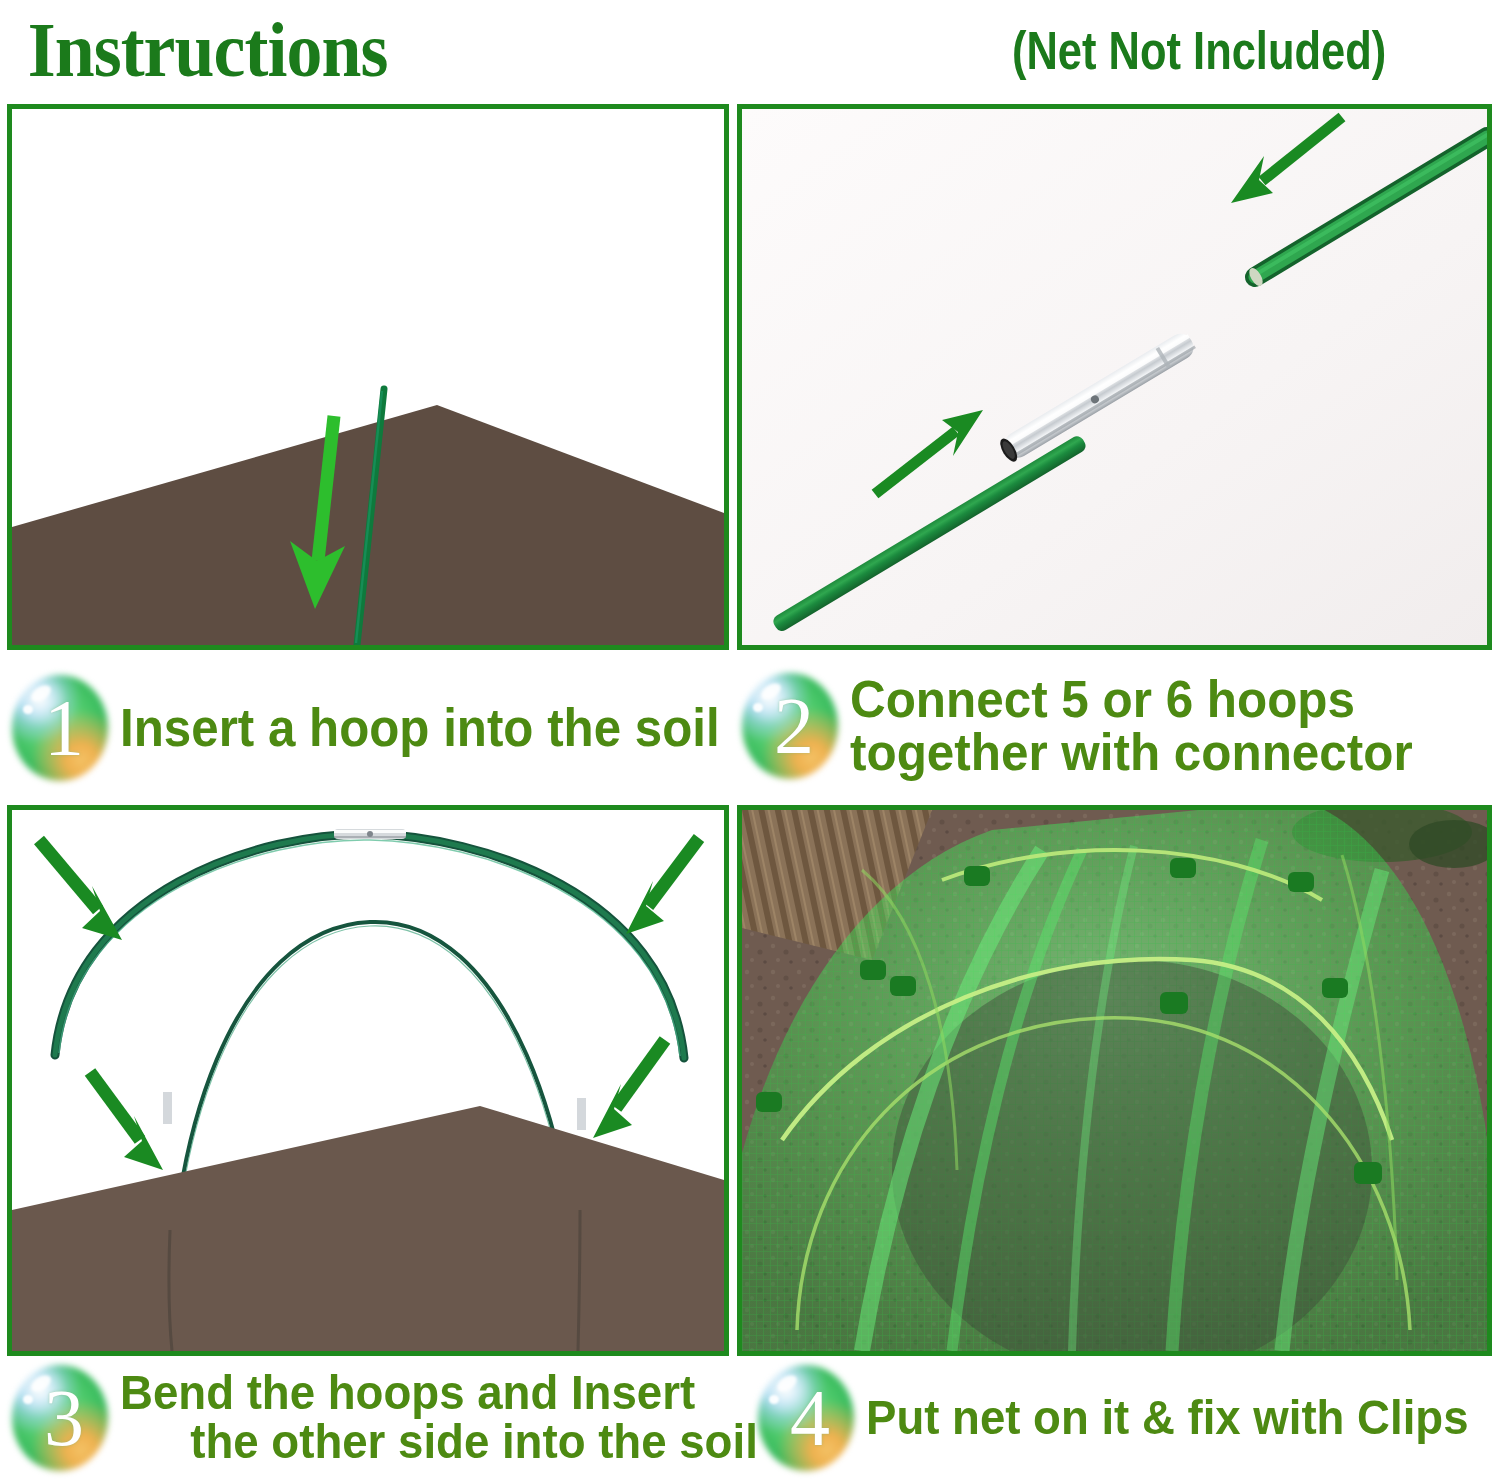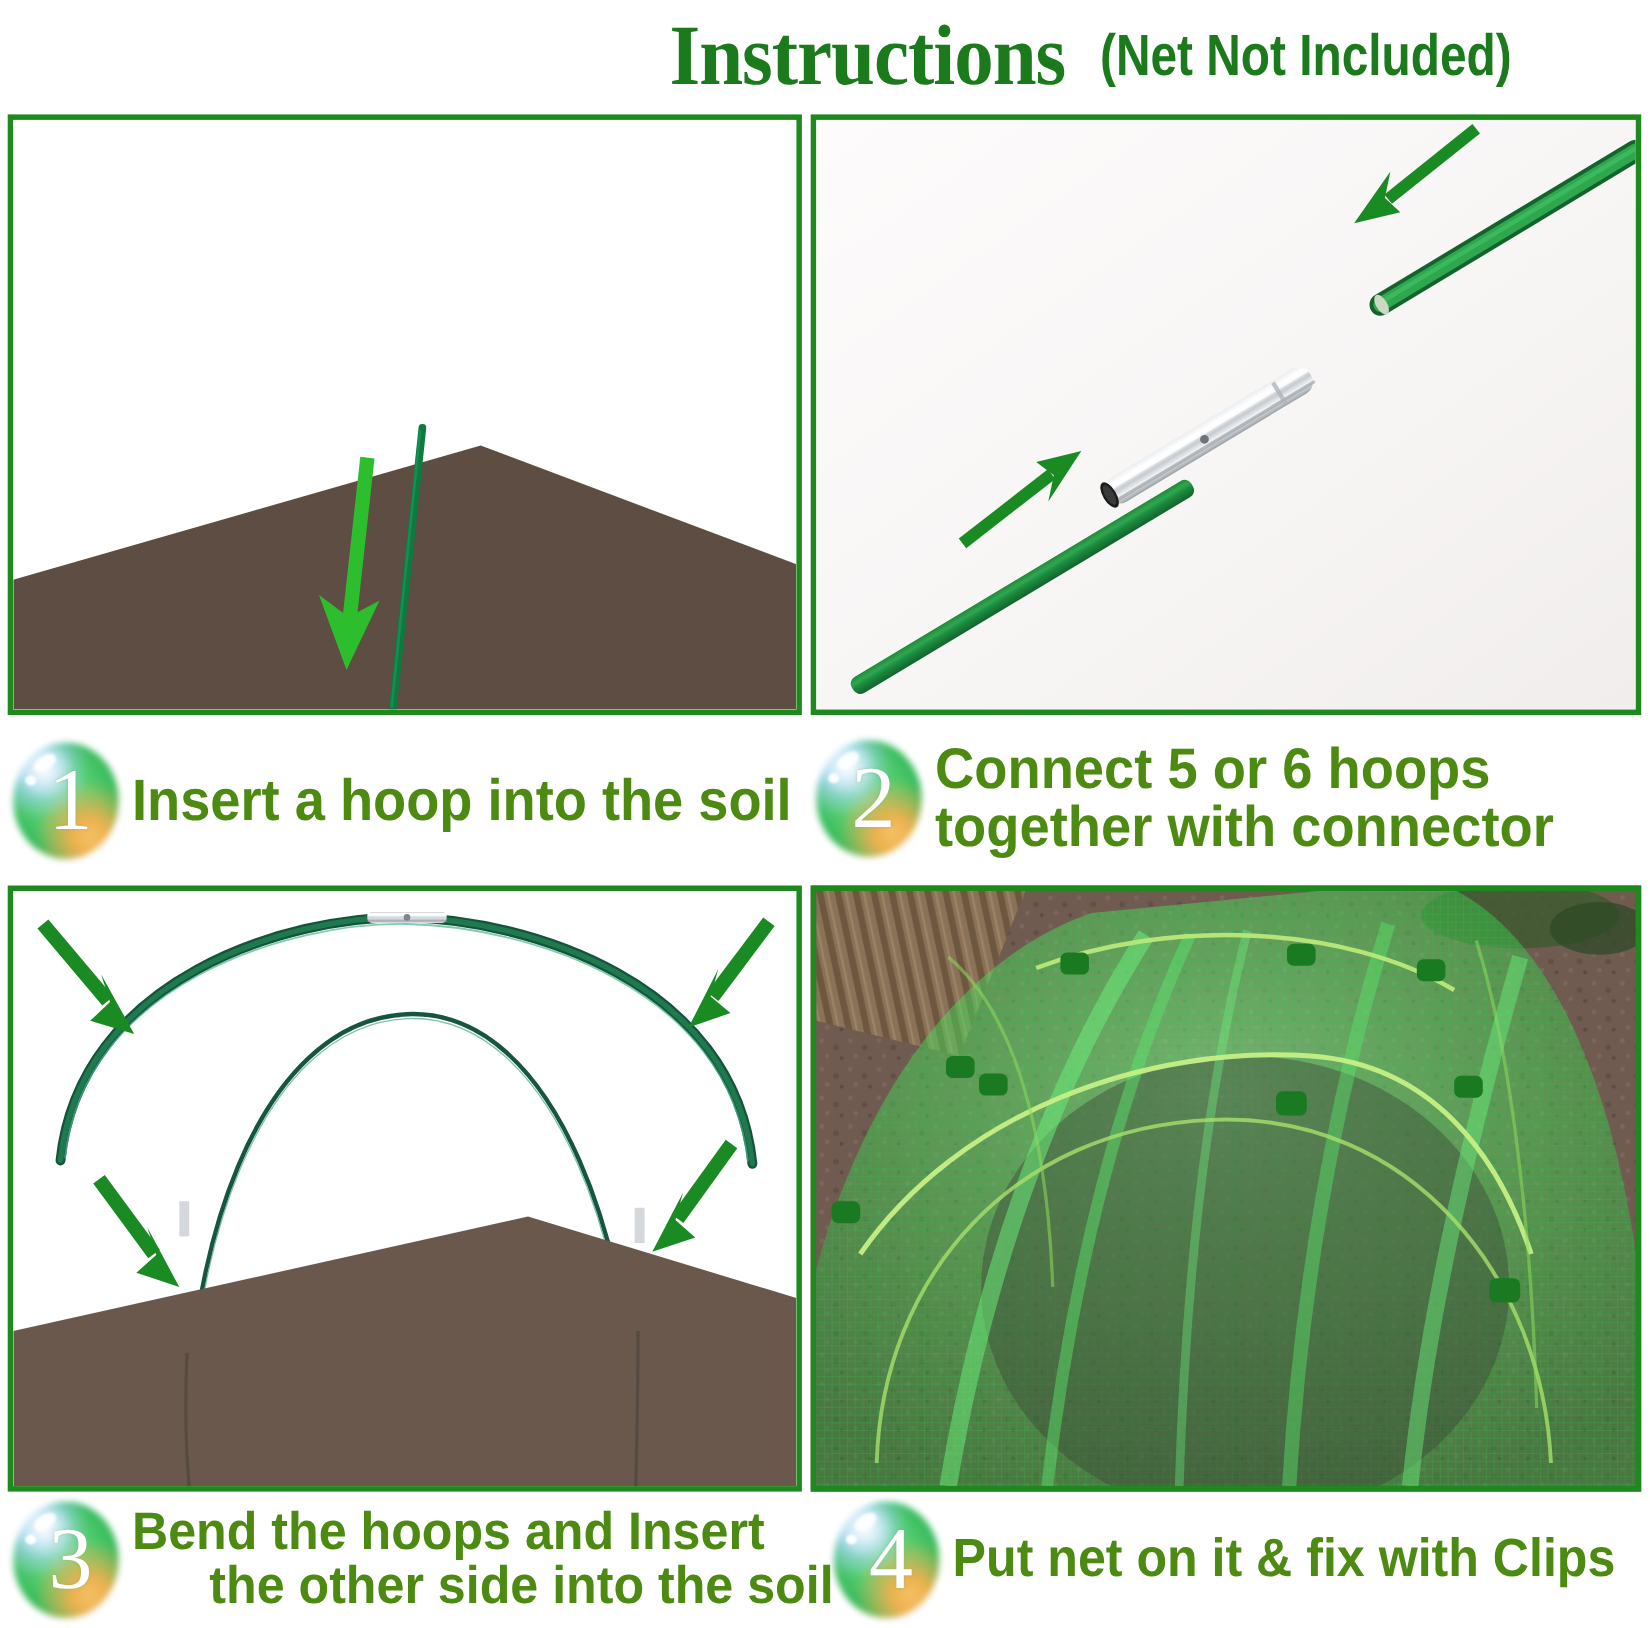--- a/index.html
+++ b/index.html
@@ -12,26 +12,26 @@
     width: 1500px;
     height: 1480px;
     font-family: "Liberation Sans", sans-serif;
     overflow: hidden;
     position: relative;
   }
 
   
   #title-bar {
     position: absolute;
-    left: 0; top: 0;
+    left: 12px; top: 0;
     width: 1456px;
     height: 100px;
     display: flex;
     align-items: center;
-    justify-content: flex-end;
+    justify-content: space-between;
     white-space: nowrap;
   }
   #title-main {
     font-family: "Liberation Serif", serif;
     font-weight: bold;
     font-size: 78px;
     color: #1B7A1B;
     letter-spacing: -1px;
     line-height: 1;
     transform: scaleX(0.92);

